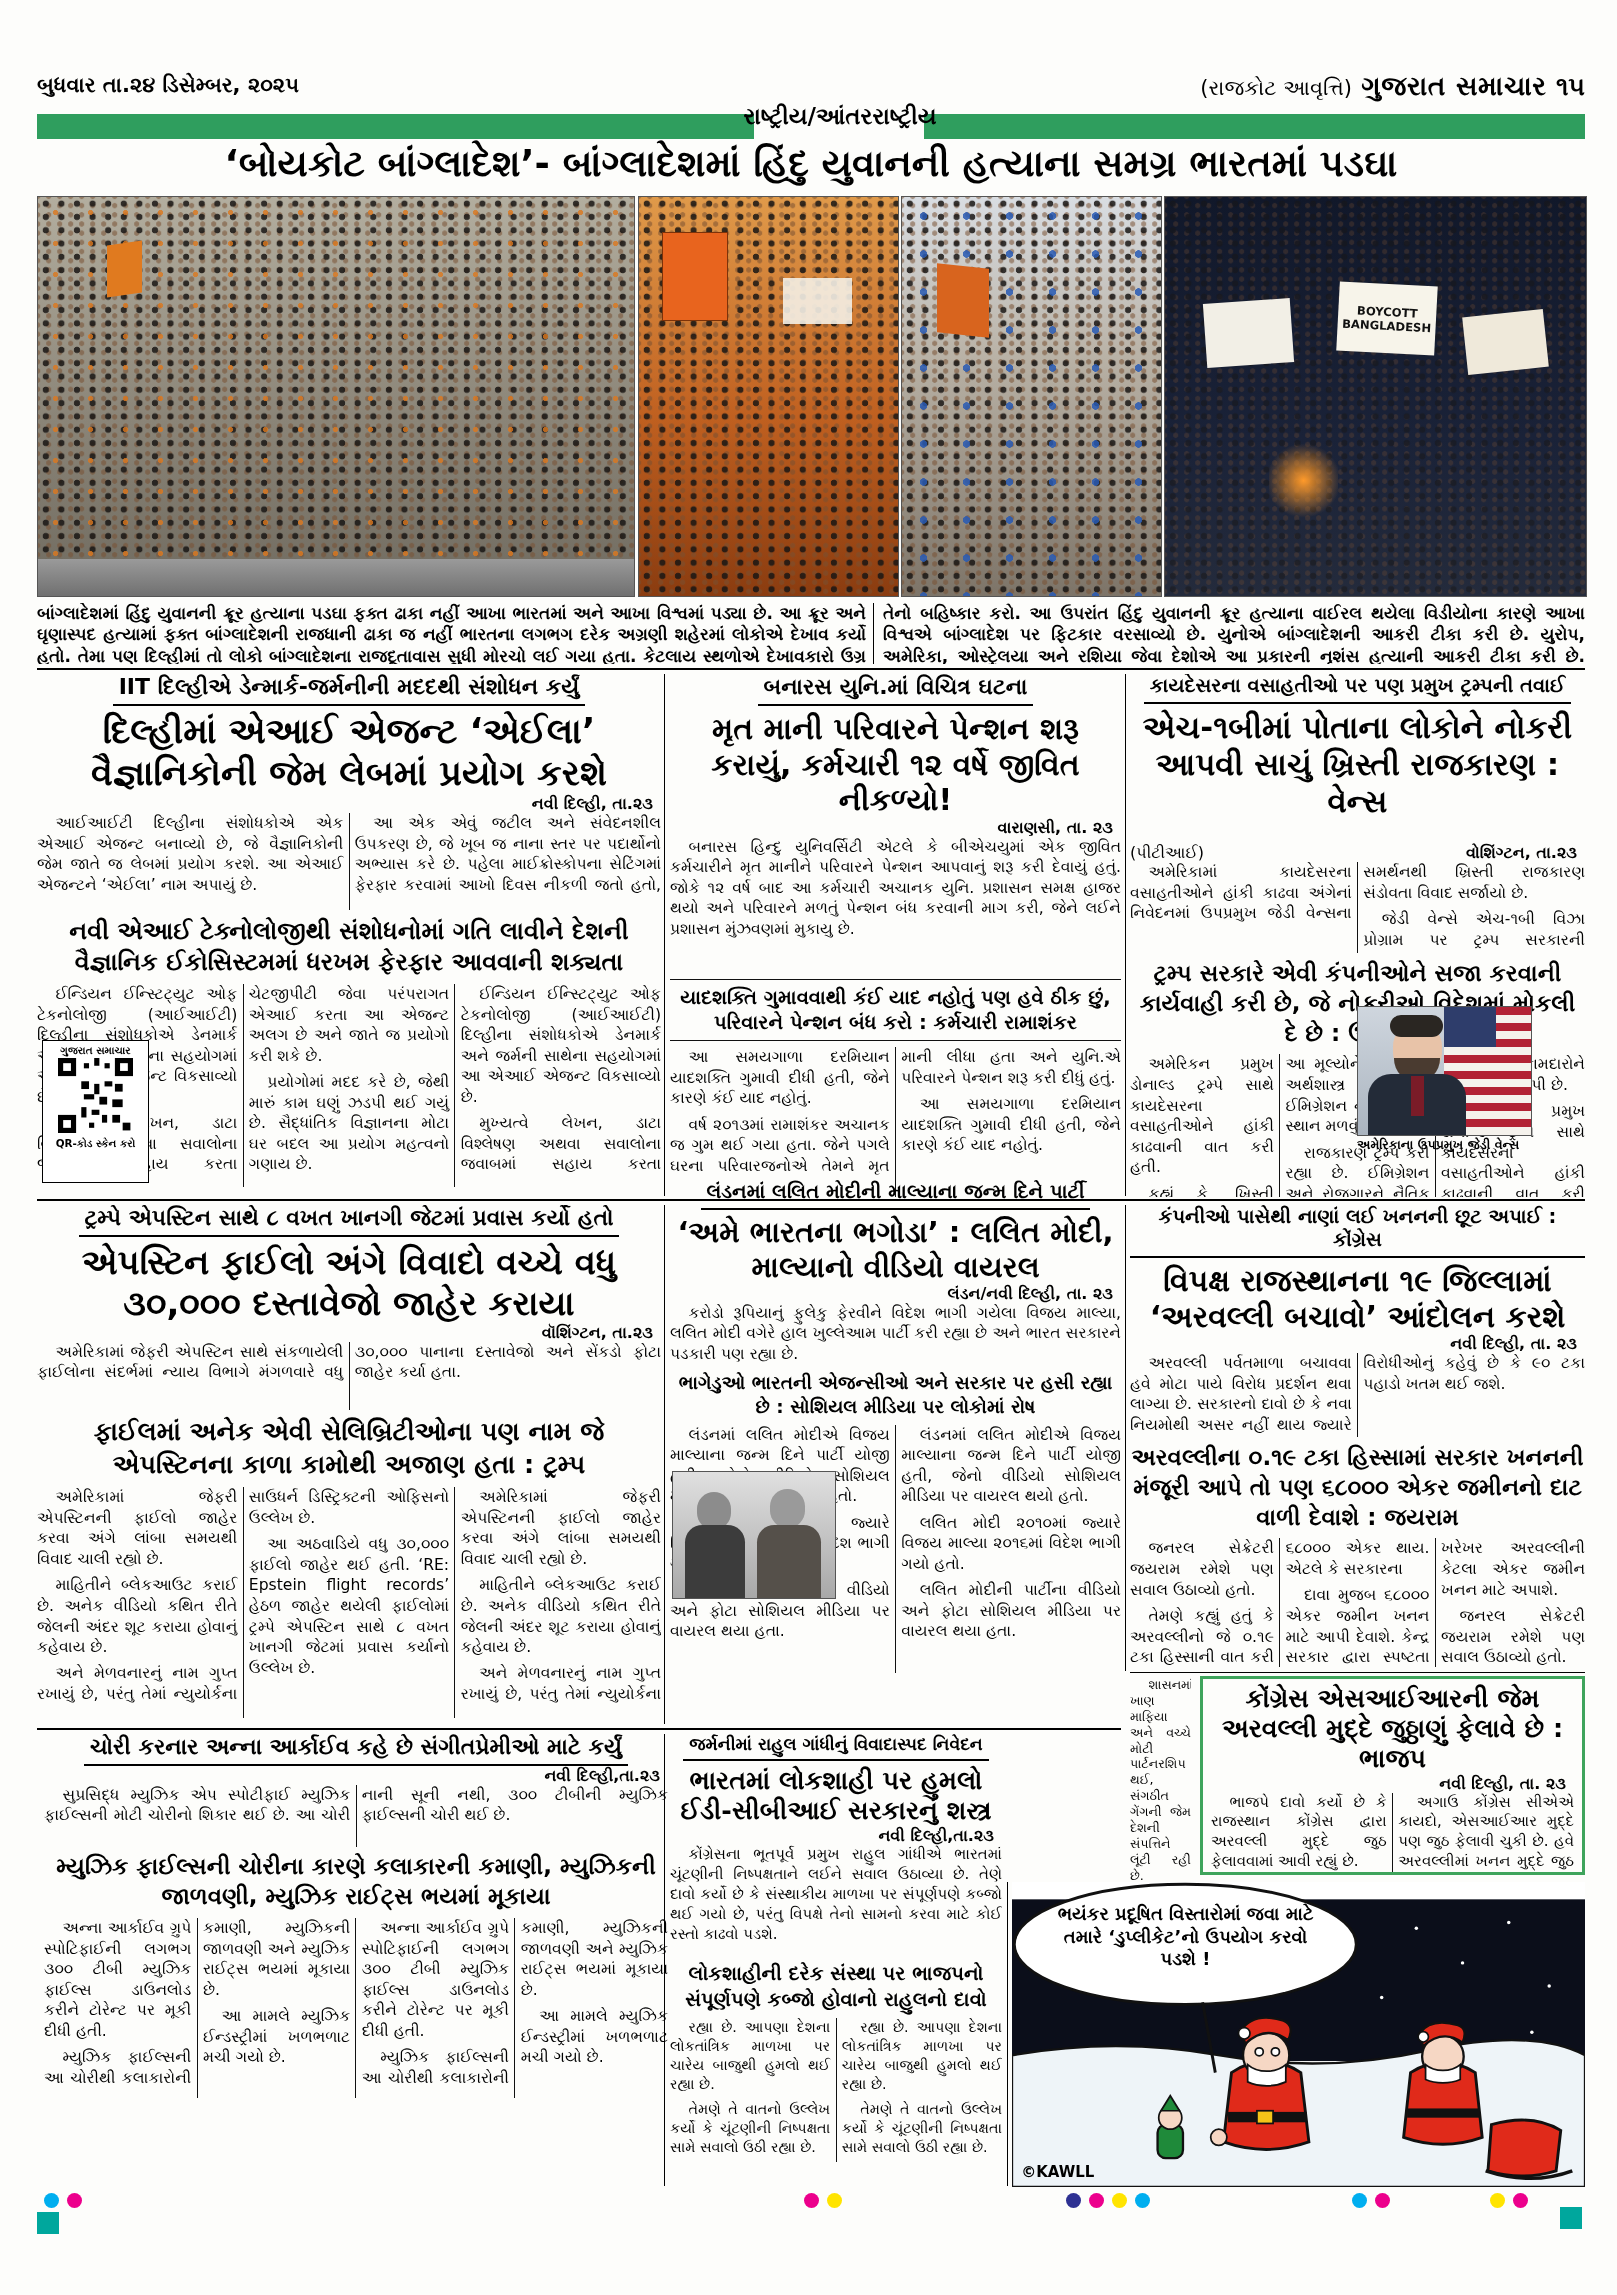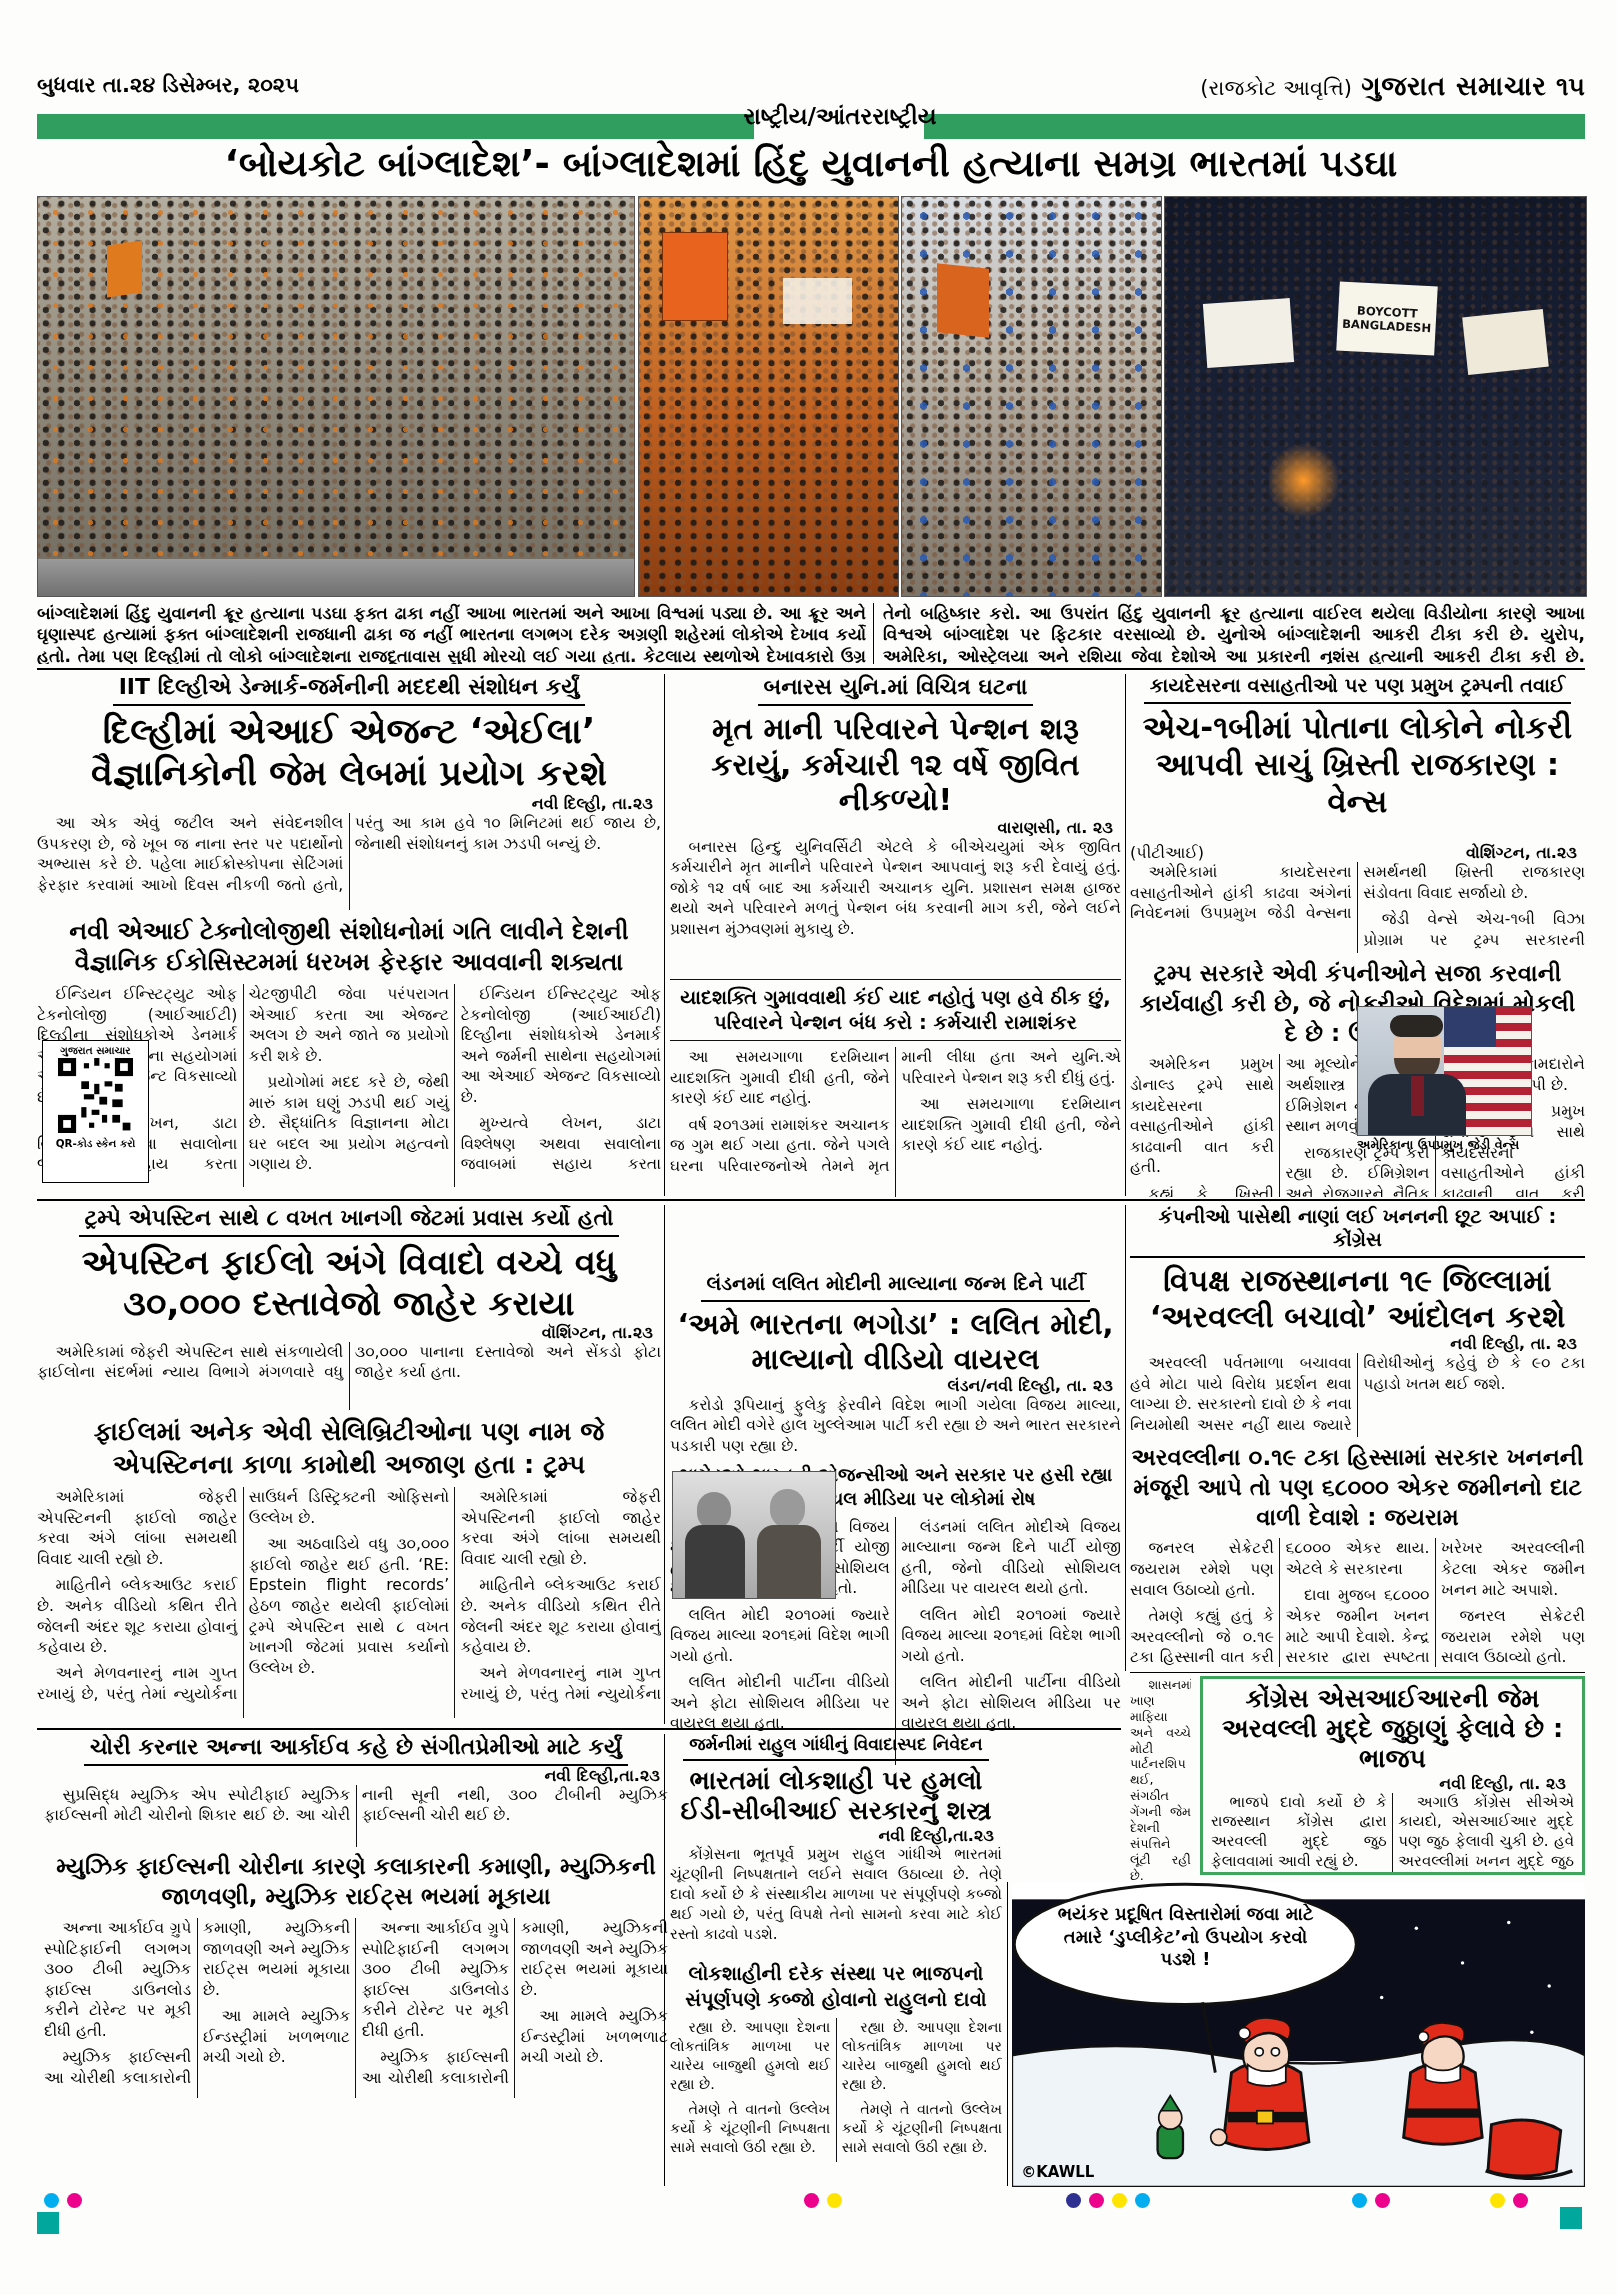--- a/index.html
+++ b/index.html
@@ -81,20 +81,21 @@
   <div class="rule-v" style="left:873px;top:603px;height:61px;"></div>
   <div class="abs caption" style="left:883px;top:603px;width:702px;height:61px;overflow:hidden;">તેનો બહિષ્કાર કરો. આ ઉપરાંત હિંદુ યુવાનની ક્રૂર હત્યાના વાઈરલ થયેલા વિડીયોના કારણે આખા વિશ્વએ બાંગ્લાદેશ પર ફિટકાર વરસાવ્યો છે. યુનોએ બાંગ્લાદેશની આકરી ટીકા કરી છે. યુરોપ, અમેરિકા, ઓસ્ટ્રેલયા અને રશિયા જેવા દેશોએ આ પ્રકારની નૃશંસ હત્યાની આકરી ટીકા કરી છે. જ્યારે ચીને બાંગ્લાદેશની આંતરિક સ્થિતિ અંગે ચિંતા વ્યક્ત કરી છે.</div>
 
   <div class="rule-h" style="left:37px;top:668px;width:1548px;"></div>
 
   <section class="abs" style="left:37px;top:674px;width:624px;height:523px;overflow:hidden;">
     <div class="kicker f38"><span>IIT દિલ્હીએ ડેન્માર્ક-જર્મનીની મદદથી સંશોધન કર્યું</span></div>
     <h2 class="hl f60">દિલ્હીમાં એઆઈ એજન્ટ ‘એઈલા’ વૈજ્ઞાનિકોની જેમ લેબમાં પ્રયોગ કરશે</h2>
     <div class="dateline">નવી દિલ્હી, તા.૨૩</div>
     <div class="body cols c2" style="height:97px;">
+        <p>આઈઆઈટી દિલ્હીના સંશોધકોએ એક એઆઈ એજન્ટ બનાવ્યો છે, જે વૈજ્ઞાનિકોની જેમ જાતે જ લેબમાં પ્રયોગ કરશે. આ એઆઈ એજન્ટને ‘એઈલા’ નામ અપાયું છે.</p>
         <p>આ એક એવું જટીલ અને સંવેદનશીલ ઉપકરણ છે, જે ખૂબ જ નાના સ્તર પર પદાર્થોનો અભ્યાસ કરે છે. પહેલા માઈક્રોસ્કોપના સેટિંગમાં ફેરફાર કરવામાં આખો દિવસ નીકળી જતો હતો, પરંતુ આ કામ હવે ૧૦ મિનિટમાં થઈ જાય છે, જેનાથી સંશોધનનું કામ ઝડપી બન્યું છે.</p>
       </div>
     <h3 class="subhead f42">નવી એઆઈ ટેક્નોલોજીથી સંશોધનોમાં ગતિ લાવીને દેશની વૈજ્ઞાનિક ઈકોસિસ્ટમમાં ધરખમ ફેરફાર આવવાની શક્યતા</h3>
     <div class="body cols c3" style="height:203px;">
         <p>ઈન્ડિયન ઈન્સ્ટિટ્યુટ ઓફ ટેકનોલોજી (આઈઆઈટી) દિલ્હીના સંશોધકોએ ડેનમાર્ક અને જર્મની સાથેના સહયોગમાં આ એઆઈ એજન્ટ વિકસાવ્યો છે.</p>
         <p>મુખ્યત્વે લેખન, ડાટા વિશ્લેષણ અથવા સવાલોના જવાબમાં સહાય કરતા ચેટજીપીટી જેવા પરંપરાગત એઆઈ કરતા આ એજન્ટ અલગ છે અને જાતે જ પ્રયોગો કરી શકે છે.</p>
         <p>પ્રયોગોમાં મદદ કરે છે, જેથી મારું કામ ઘણું ઝડપી થઈ ગયું છે. સૈદ્ધાંતિક વિજ્ઞાનના મોટા ઘર બદલ આ પ્રયોગ મહત્વનો ગણાય છે.</p>
         <p>ઈન્ડિયન ઈન્સ્ટિટ્યુટ ઓફ ટેકનોલોજી (આઈઆઈટી) દિલ્હીના સંશોધકોએ ડેનમાર્ક અને જર્મની સાથેના સહયોગમાં આ એઆઈ એજન્ટ વિકસાવ્યો છે.</p>
         <p>મુખ્યત્વે લેખન, ડાટા વિશ્લેષણ અથવા સવાલોના જવાબમાં સહાય કરતા ચેટજીપીટી જેવા પરંપરાગત એઆઈ કરતા આ એજન્ટ અલગ છે અને જાતે જ પ્રયોગો કરી શકે છે.</p>
       </div>
@@ -199,21 +200,21 @@
         <p>અને મેળવનારનું નામ ગુપ્ત રખાયું છે, પરંતુ તેમાં ન્યુયોર્કના સાઉધર્ન ડિસ્ટ્રિક્ટની ઓફિસનો ઉલ્લેખ છે.</p>
         <p>આ અઠવાડિયે વધુ ૩૦,૦૦૦ ફાઈલો જાહેર થઈ હતી. ‘RE: Epstein flight records’ હેઠળ જાહેર થયેલી ફાઈલોમાં ટ્રમ્પે એપસ્ટિન સાથે ૮ વખત ખાનગી જેટમાં પ્રવાસ કર્યાનો ઉલ્લેખ છે.</p>
         <p>અમેરિકામાં જેફરી એપસ્ટિનની ફાઈલો જાહેર કરવા અંગે લાંબા સમયથી વિવાદ ચાલી રહ્યો છે.</p>
         <p>માહિતીને બ્લેકઆઉટ કરાઈ છે. અનેક વીડિયો કથિત રીતે જેલની અંદર શૂટ કરાયા હોવાનું કહેવાય છે.</p>
         <p>અને મેળવનારનું નામ ગુપ્ત રખાયું છે, પરંતુ તેમાં ન્યુયોર્કના સાઉધર્ન ડિસ્ટ્રિક્ટની ઓફિસનો ઉલ્લેખ છે.</p>
       </div>
   </section>
 
   <div class="rule-v" style="left:664px;top:1205px;height:519px;"></div>
 
-  <section class="abs" style="left:670px;top:1272px;width:451px;height:519px;overflow:hidden;">
+  <section class="abs" style="left:670px;top:1180px;width:451px;height:519px;overflow:hidden;">
     <div class="kicker f34"><span>લંડનમાં લલિત મોદીની માલ્યાના જન્મ દિને પાર્ટી</span></div>
     <h2 class="hl f50">‘અમે ભારતના ભગોડા’ : લલિત મોદી, માલ્યાનો વીડિયો વાયરલ</h2>
     <div class="dateline">લંડન/નવી દિલ્હી, તા. ૨૩</div>
     <div class="body" style="height:62px;">
         <p>કરોડો રૂપિયાનું ફુલેકુ ફેરવીને વિદેશ ભાગી ગયેલા વિજય માલ્યા, લલિત મોદી વગેરે હાલ ખુલ્લેઆમ પાર્ટી કરી રહ્યા છે અને ભારત સરકારને પડકારી પણ રહ્યા છે.</p>
       </div>
     <h3 class="subhead f32" style="font-size:18.5px;">ભાગેડુઓ ભારતની એજન્સીઓ અને સરકાર પર હસી રહ્યા છે : સોશિયલ મીડિયા પર લોકોમાં રોષ</h3>
     <div class="body cols c2" style="height:248px;">
         <p>લંડનમાં લલિત મોદીએ વિજય માલ્યાના જન્મ દિને પાર્ટી યોજી હતી, જેનો વીડિયો સોશિયલ મીડિયા પર વાયરલ થયો હતો.</p>
         <p>લલિત મોદી ૨૦૧૦માં જ્યારે વિજય માલ્યા ૨૦૧૬માં વિદેશ ભાગી ગયો હતો.</p>

